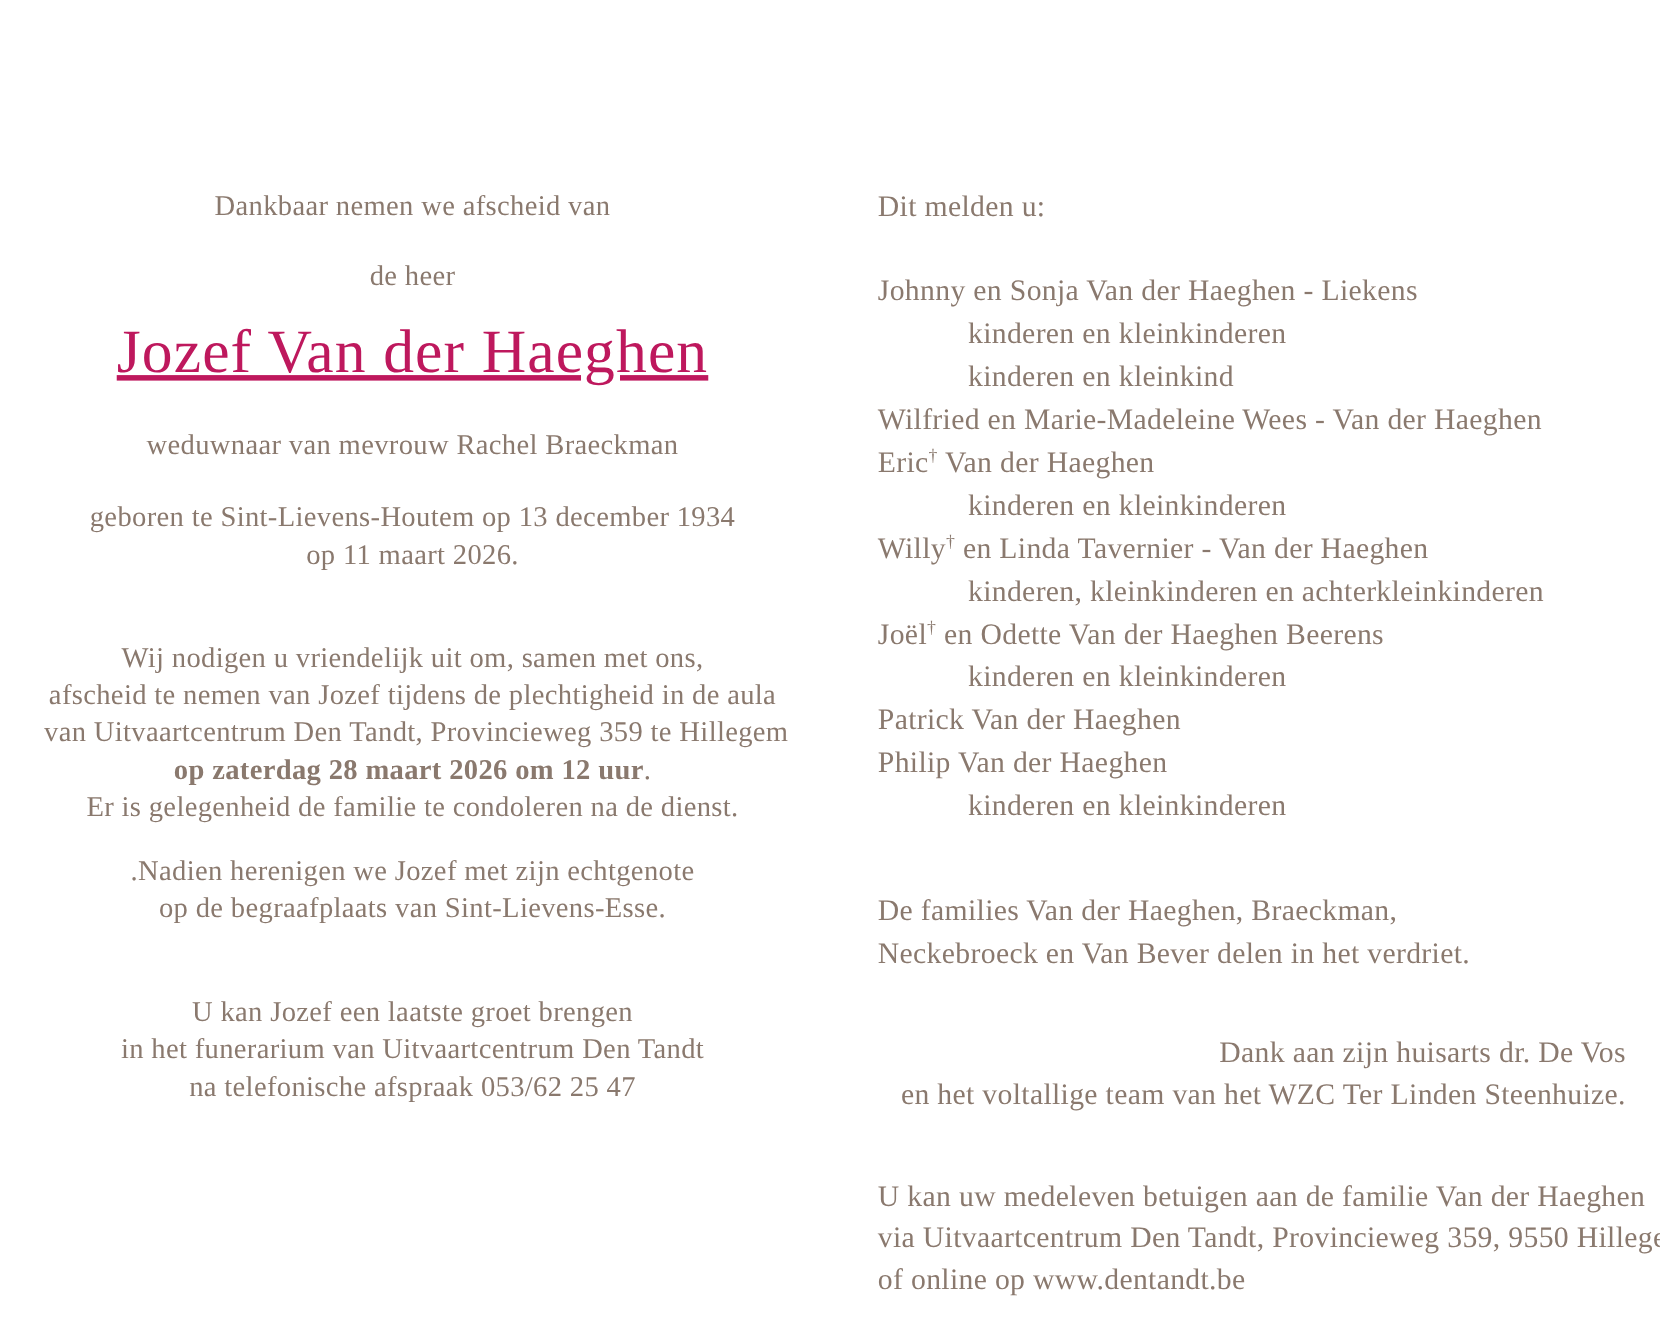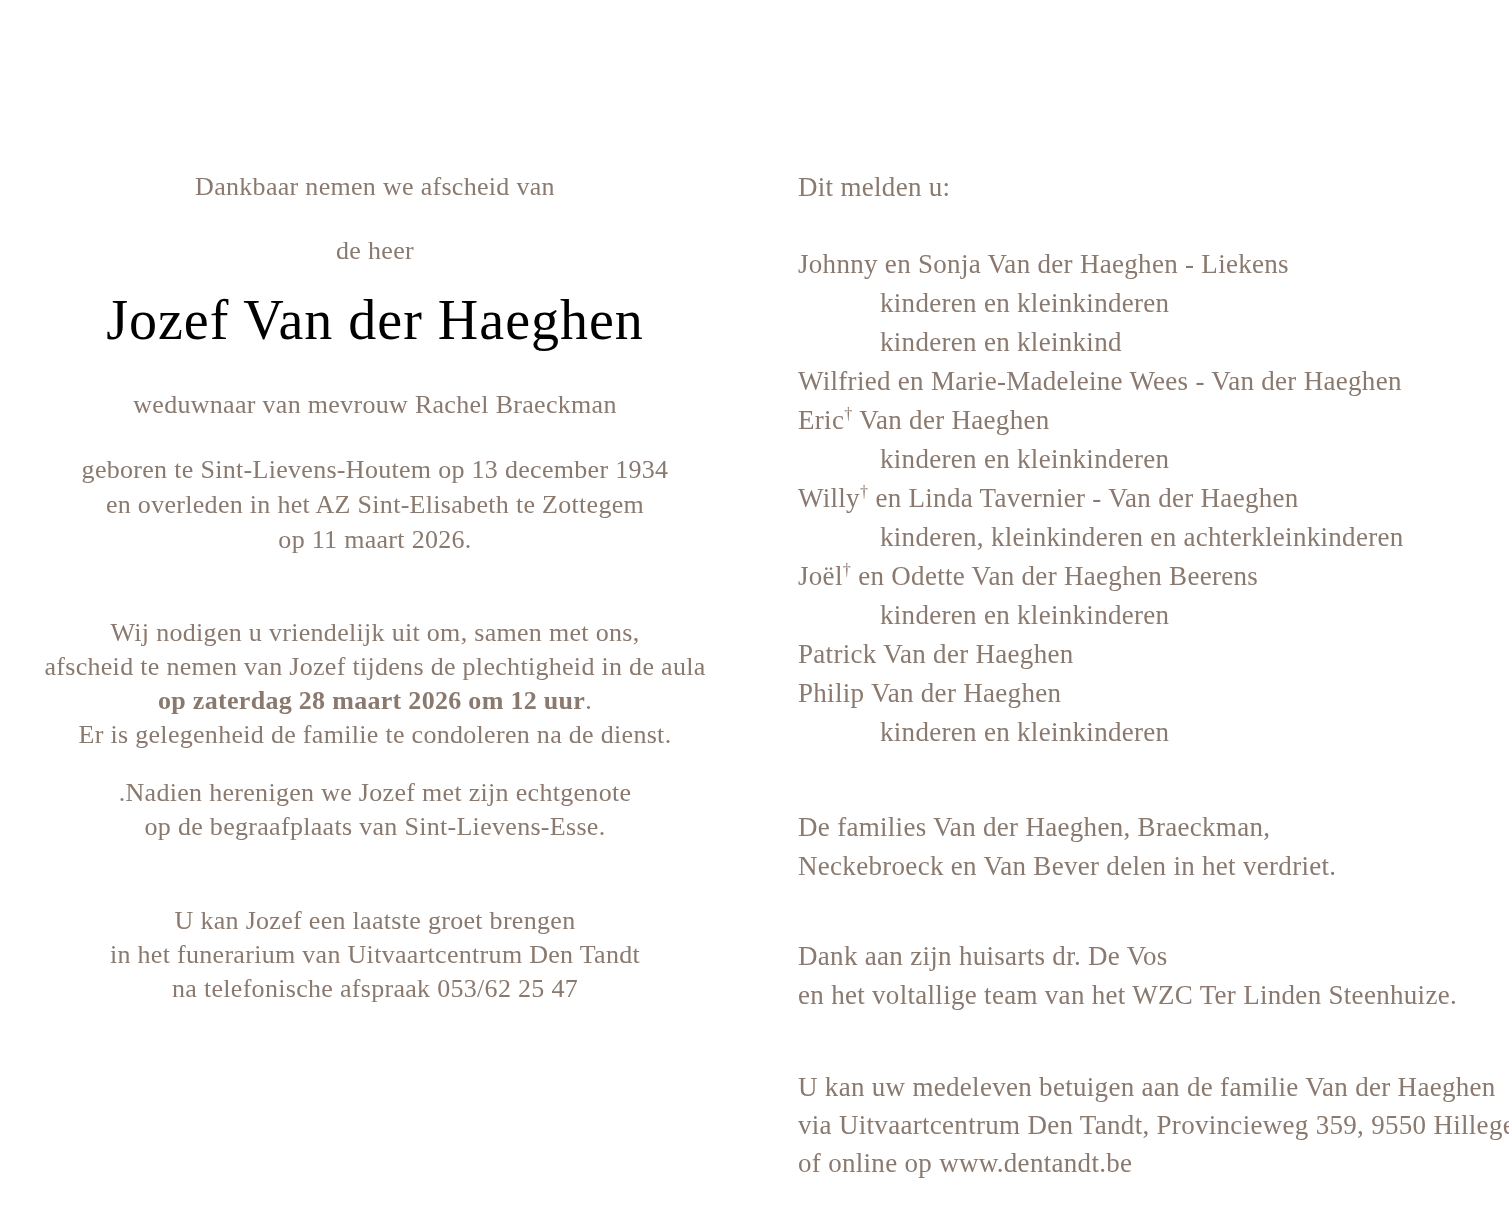--- a/index.html
+++ b/index.html
@@ -35,64 +35,65 @@
     font-size: 27px;
     line-height: 39px;
   }
   .intro        { margin-top: 170px; }
   .salutation   { margin-top: 30px; }
   .deceased-name {
     margin-top: 12px;
     font-size: 56px;
     line-height: 80px;
     letter-spacing: 1px;
-    color: #000000;
+    color: #be185d;
     white-space: nowrap;
+    text-decoration: underline;
   }
   .widower      { margin-top: 28px; }
   .dates-block  { margin-top: 30px; }
   .dates-block .line { line-height: 35px; }
   .invitation-block { margin-top: 59px; }
   .reunion-block    { margin-top: 24px; }
   .farewell-block   { margin-top: 60px; }
   .bold-date { font-weight: 700; }
 
   .rc-header      { margin-top: 168px; }
   .family-block   { margin-top: 38px; }
   .fam-sub        { padding-left: 82px; }
   .dagger {
     font-size: 60%;
     vertical-align: super;
     line-height: 0;
   }
   .families-block     { margin-top: 56px; }
-  .thanks-block       { margin-top: 51px; }
+  .thanks-block       { margin-top: 51px; text-align: right; }
   .condolences-block  { margin-top: 53px; }
   .condolences-block .line { line-height: 38px; }
 </style>
 </head>
 <body>
 
 <div class="page">
 
   <div class="col left-col">
     <div class="line intro">Dankbaar nemen we afscheid van</div>
     <div class="line salutation">de heer</div>
     <div class="deceased-name">Jozef Van der Haeghen</div>
     <div class="line widower">weduwnaar van mevrouw Rachel Braeckman</div>
 
     <div class="dates-block">
       <div class="line">geboren te Sint-Lievens-Houtem op 13 december 1934</div>
-      <div class="line">en overleden in het AZ Sint-Elisabeth te Zottegem</div>
       <div class="line">op 11 maart 2026.</div>
     </div>
 
     <div class="invitation-block">
       <div class="line">Wij nodigen u vriendelijk uit om, samen met ons,</div>
       <div class="line">afscheid te nemen van Jozef tijdens de plechtigheid in de aula</div>
+      <div class="line">van Uitvaartcentrum Den Tandt, Provincieweg 359 te Hillegem</div>
       <div class="line"><span class="bold-date">op zaterdag 28 maart 2026 om 12 uur</span><span>.</span></div>
       <div class="line">Er is gelegenheid de familie te condoleren na de dienst.</div>
     </div>
 
     <div class="reunion-block">
       <div class="line">.Nadien herenigen we Jozef met zijn echtgenote</div>
       <div class="line">op de begraafplaats van Sint-Lievens-Esse.</div>
     </div>
 
     <div class="farewell-block">

